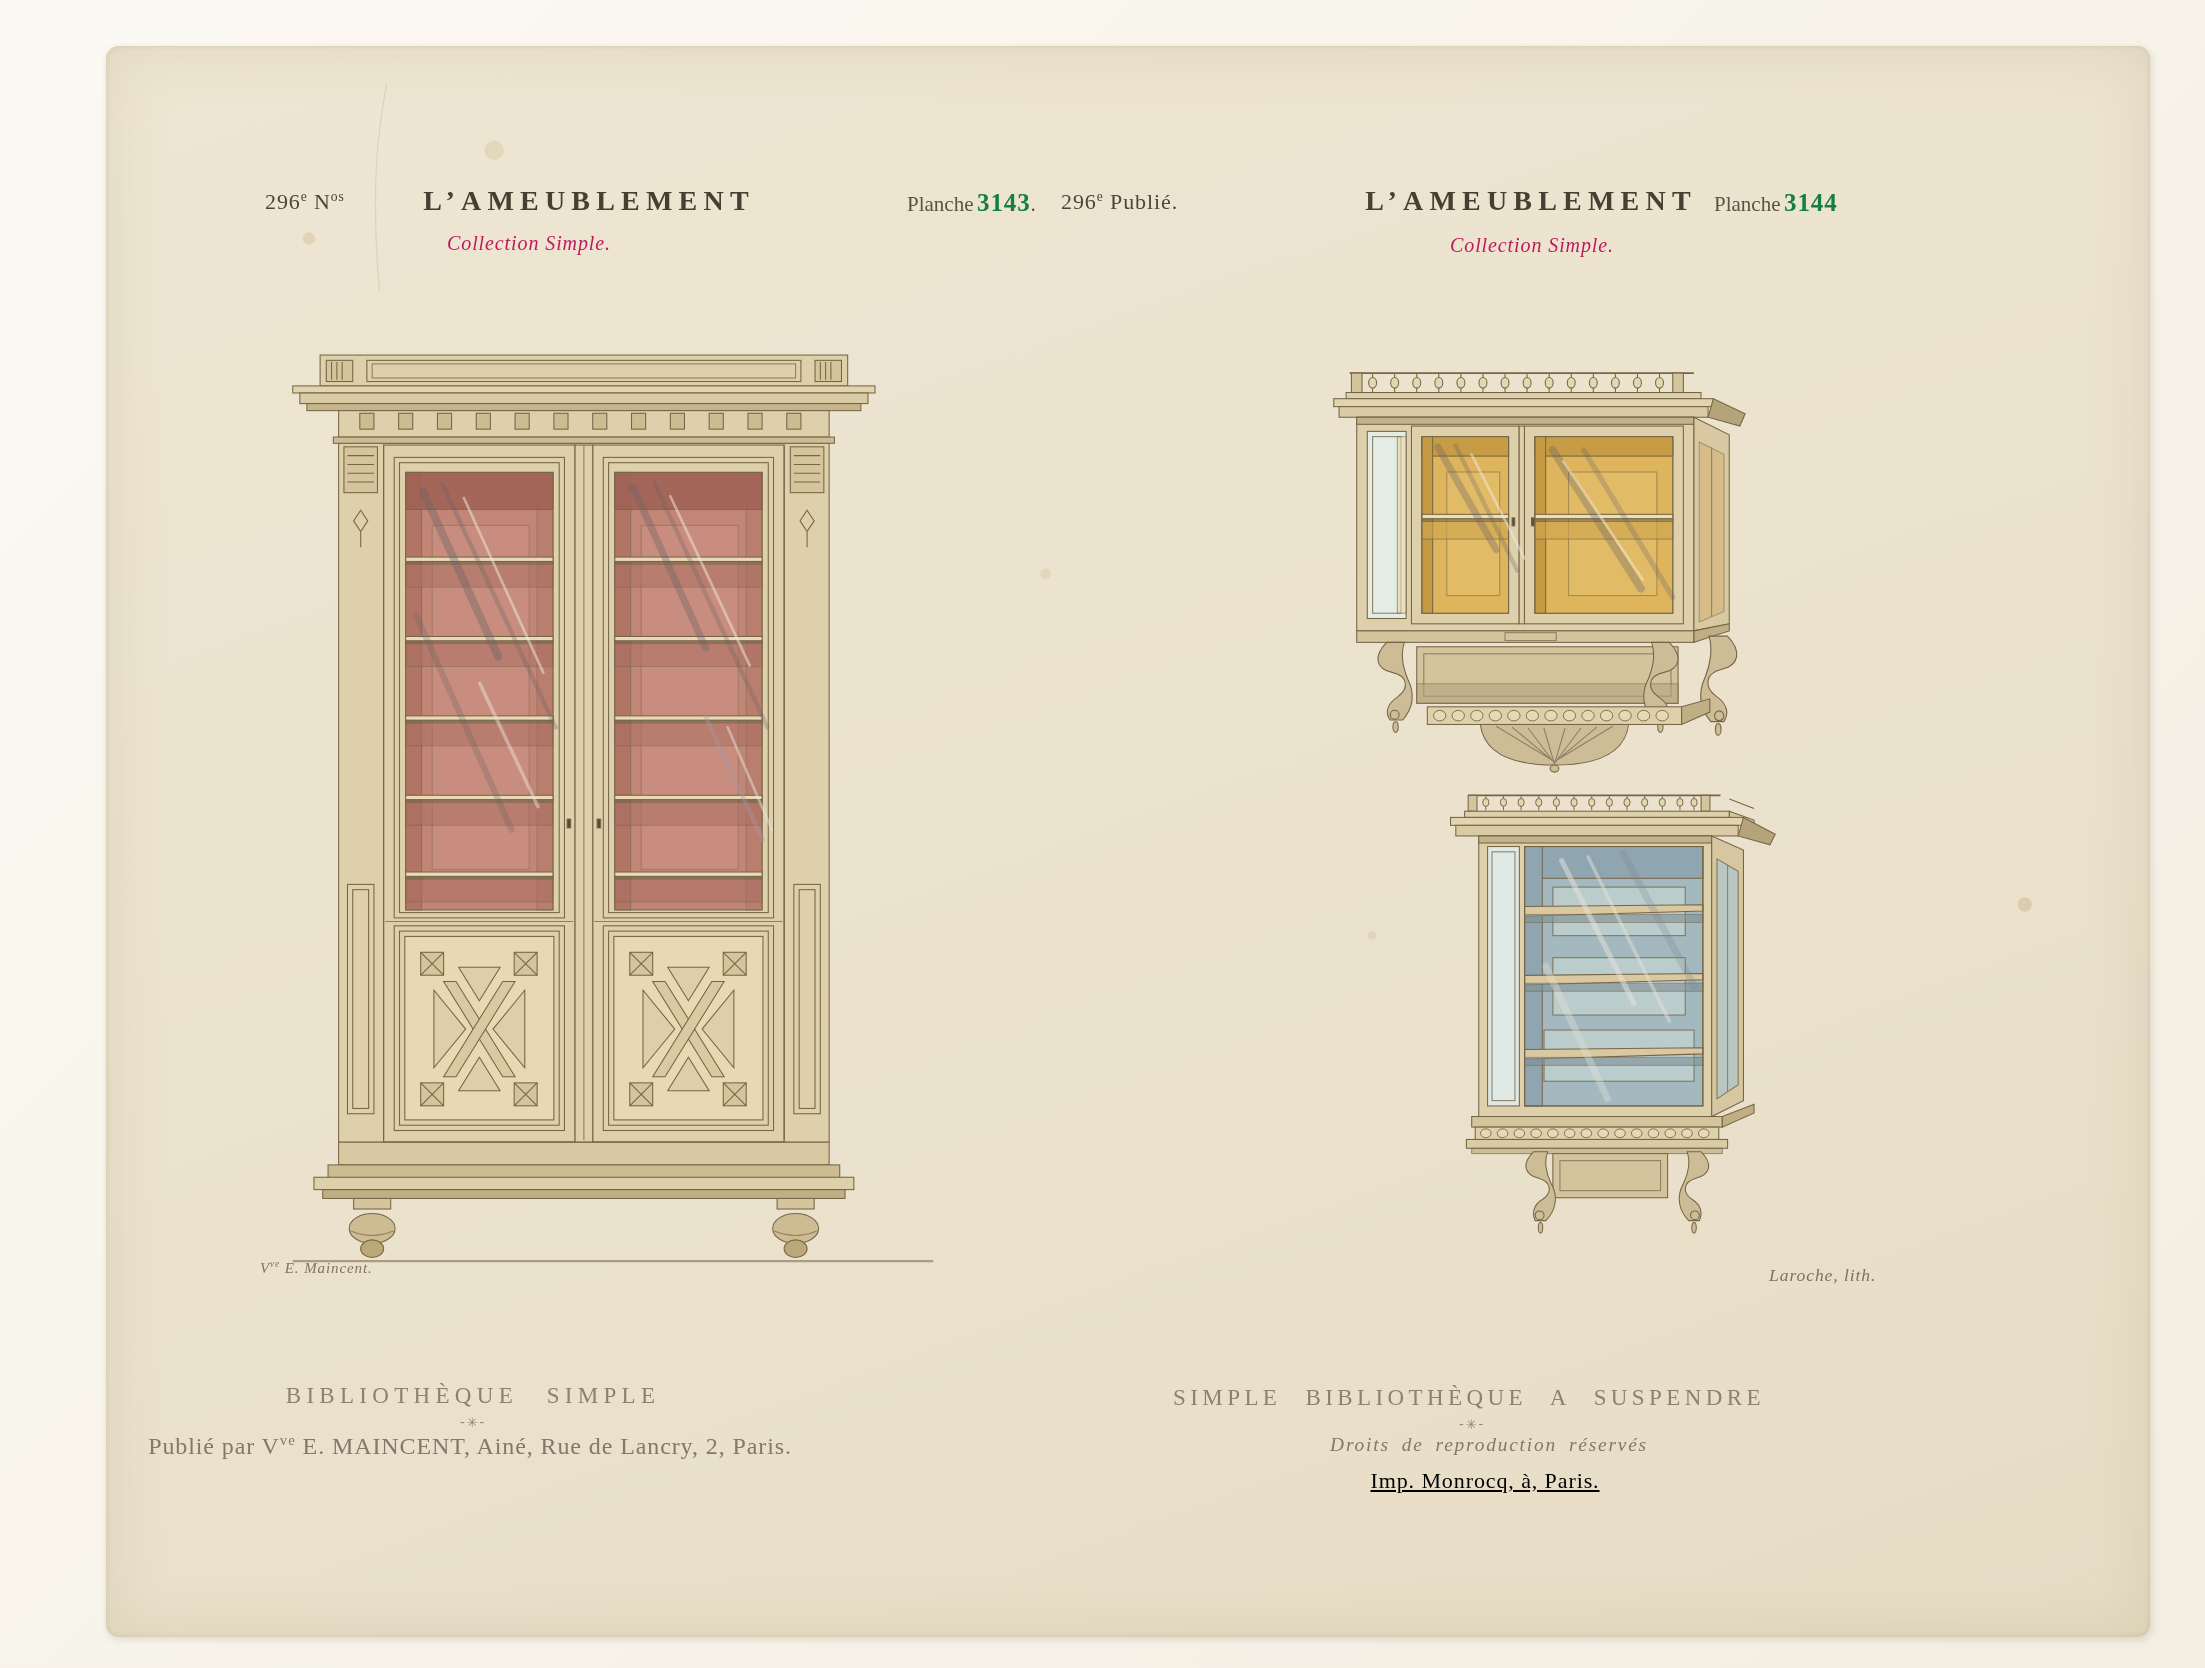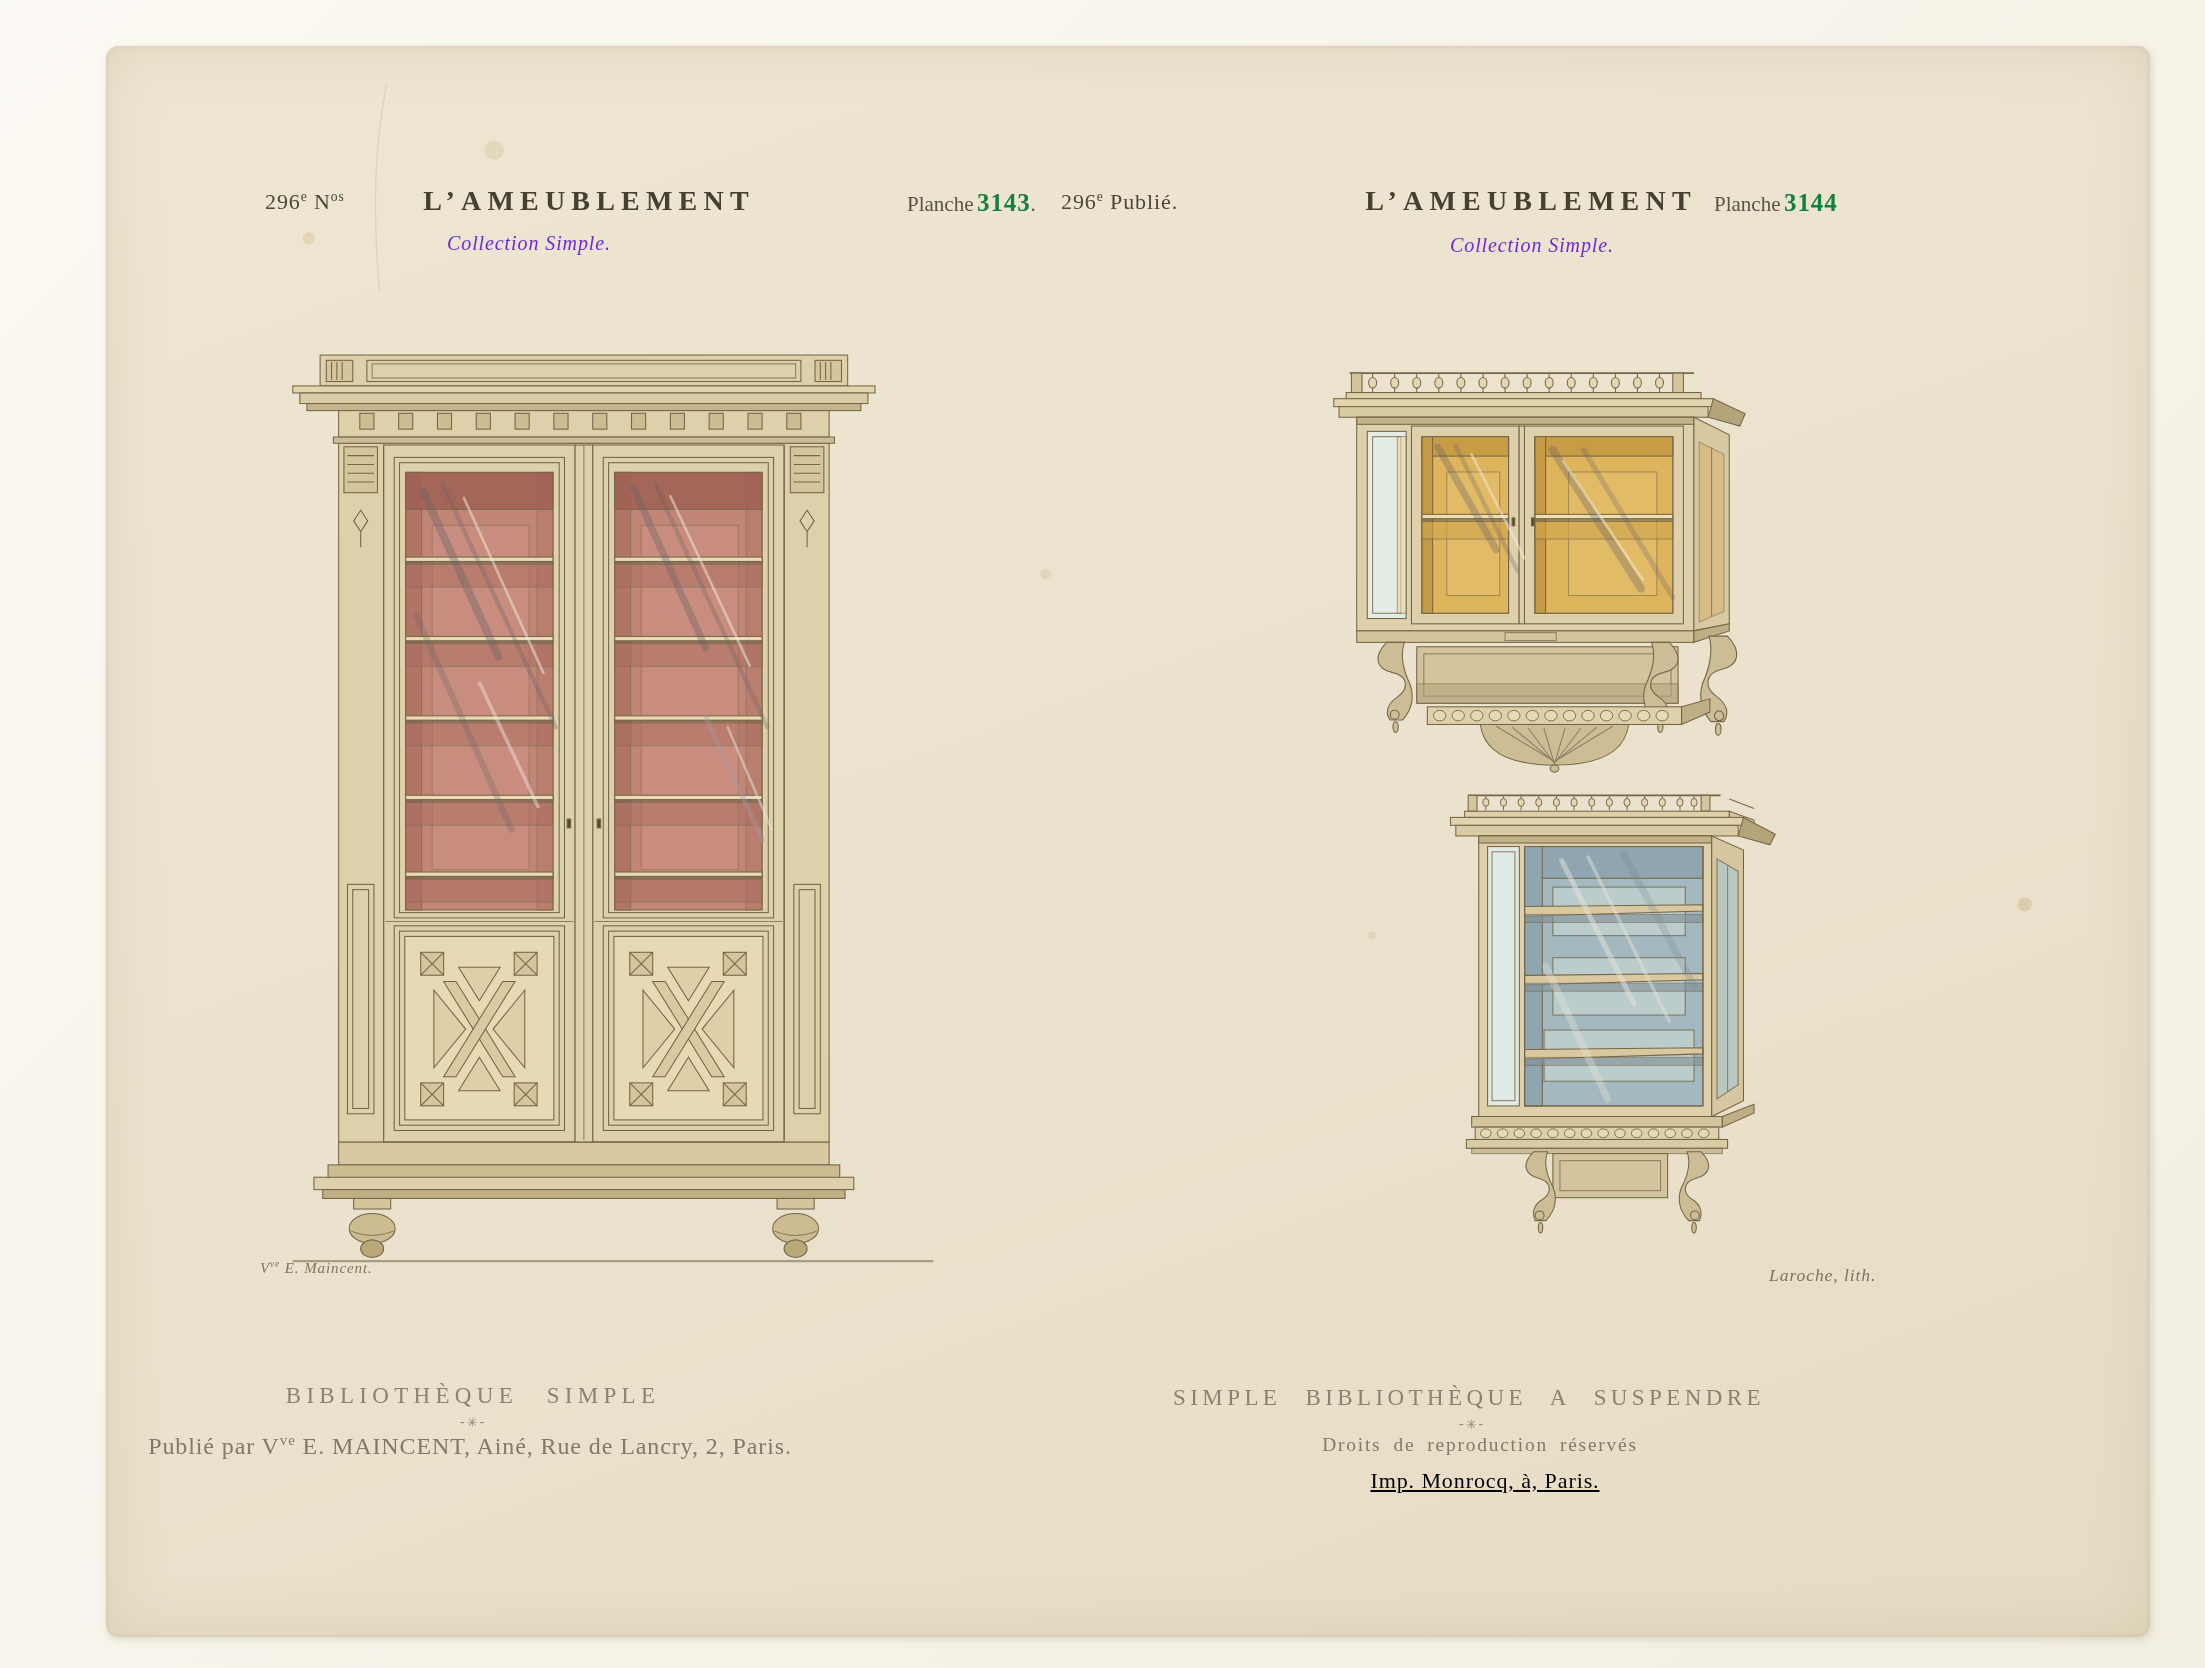--- a/index.html
+++ b/index.html
@@ -10,29 +10,29 @@
   }
   .paper{
     position:absolute;left:106px;top:46px;width:2044px;height:1591px;
     background:linear-gradient(160deg,#eee6d2 0%,#ece3cf 40%,#e9dfc9 80%,#e6dcc4 100%);
     border-radius:12.4px;
     box-shadow:inset 0 0 62px rgba(150,130,90,.16), inset 0 0 5.3px rgba(120,100,60,.18), 1.8px 2.6px 7px rgba(120,110,85,.18);
   }
   .t{position:absolute;white-space:nowrap;}
   .center{transform:translateX(-50%);}
   .masthead-title{font-size:28px;font-weight:bold;letter-spacing:6.2px;color:#464033;text-align:center;}
-  .masthead-sub{font-size:20px;font-style:italic;color:#6d28d9;letter-spacing:0.9px;}
+  .masthead-sub{font-size:20px;font-style:italic;color:#be185d;letter-spacing:0.9px;}
   .masthead-num{font-size:22px;color:#4d463a;letter-spacing:0.9px;}
   .plate-label{font-size:21px;color:#5a5244;}
   .plate-no{font-size:25px;font-weight:bold;color:#15803d;letter-spacing:0.9px;margin-top:20px;}
   sup{font-size:.62em;vertical-align:super;line-height:0;}
   .cap-title{font-size:23px;color:#8d8170;letter-spacing:5.3px;word-spacing:17.6px;}
   .ornament{font-size:13.2px;color:#918678;font-family:"DejaVu Sans",sans-serif;letter-spacing:1.8px;}
   .cap-imprint{font-size:24px;color:#837869;letter-spacing:0.9px;}
-  .cap-rights{font-size:19.4px;color:#837869;letter-spacing:1.8px;word-spacing:5.3px;}
+  .cap-rights{font-size:19.4px;font-style:italic;color:#837869;letter-spacing:1.8px;word-spacing:5.3px;margin-left:9px;}
   .cap-printer{font-size:22px;color:#000000;letter-spacing:0.9px;text-decoration:underline;}
   .sig{font-size:15px;font-style:italic;color:#80755f;letter-spacing:0.9px;}
   .sig-lith{font-size:17.6px;font-style:italic;color:#7d7260;letter-spacing:0.9px;}
   .illus{position:absolute;}
   svg{display:block;overflow:visible;}
 </style>
 </head>
 <body>
 
 <div class="paper">

